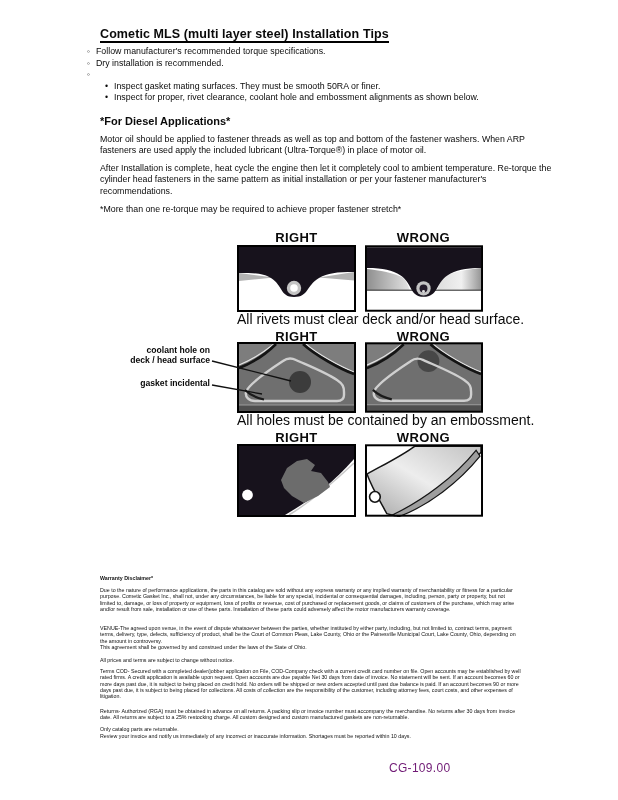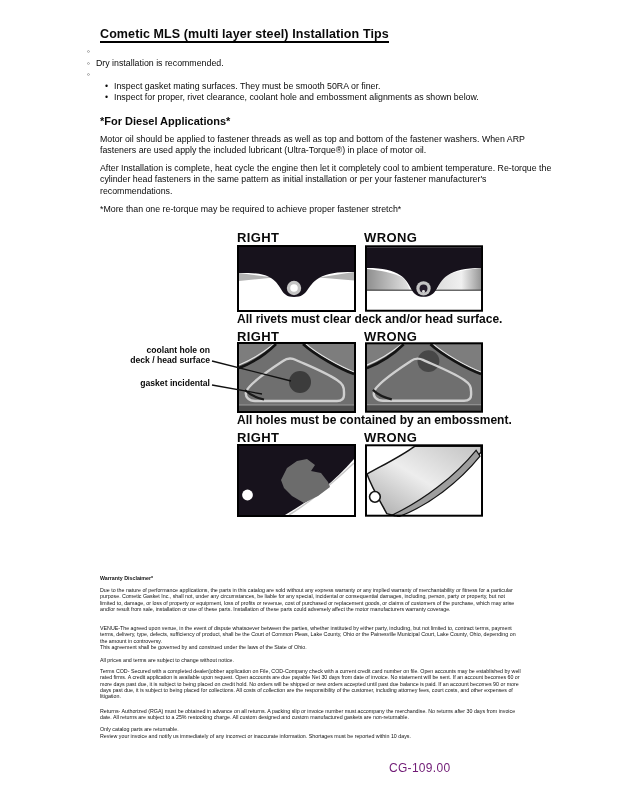--- a/index.html
+++ b/index.html
@@ -8,38 +8,39 @@
   .abs{position:absolute;}
   #title{left:100px;top:27px;font-size:12.5px;font-weight:bold;
          border-bottom:2px solid #000;padding-bottom:0;letter-spacing:.1px;}
   #bullets{left:87px;top:46px;width:470px;font-size:8.8px;line-height:11.6px;}
   .brow{display:flex;}
   .brow .mk{width:9px;flex:0 0 9px;text-align:left;font-size:8px;}
   .brow.sub{margin-left:18px;}
   .brow.sub .mk{font-size:8.8px;}
   #diesel-h{left:100px;top:115px;font-size:11px;font-weight:bold;}
   .para{left:100px;width:452px;font-size:8.8px;line-height:11.4px;}
-  .dlabel{width:119px;text-align:left;font-size:13px;font-weight:bold;letter-spacing:.4px;}
-  .cap{font-size:12px;font-weight:bold;line-height:9.6px;}
+  .dlabel{width:119px;text-align:center;font-size:13px;font-weight:bold;letter-spacing:.4px;}
+  .cap{font-size:14px;font-weight:normal;line-height:9.6px;}
   .sidelbl{width:120px;text-align:right;font-size:8.6px;font-weight:bold;line-height:9.5px;}
   .legal{left:100px;width:421px;font-size:5.3px;line-height:6.3px;color:#111;}
   .legal.b{font-weight:bold;}
   #pagenum{left:389px;top:761px;font-size:12px;letter-spacing:.3px;color:#701a75;}
   svg{display:block;}
 </style>
 </head>
 <body>
 
 <div id="page">
 
   <div id="title" class="abs">Cometic MLS (multi layer steel) Installation Tips</div>
 
   <div id="bullets" class="abs">
     <div class="brow">
         <span class="mk">◦</span>
+        <span>Follow manufacturer's recommended torque specifications.</span>
       </div>
     <div class="brow">
         <span class="mk">◦</span>
         <span>Dry installation is recommended.</span>
       </div>
     <div class="brow">
         <span class="mk">◦</span>
       </div>
     <div class="brow sub">
         <span class="mk">•</span>

